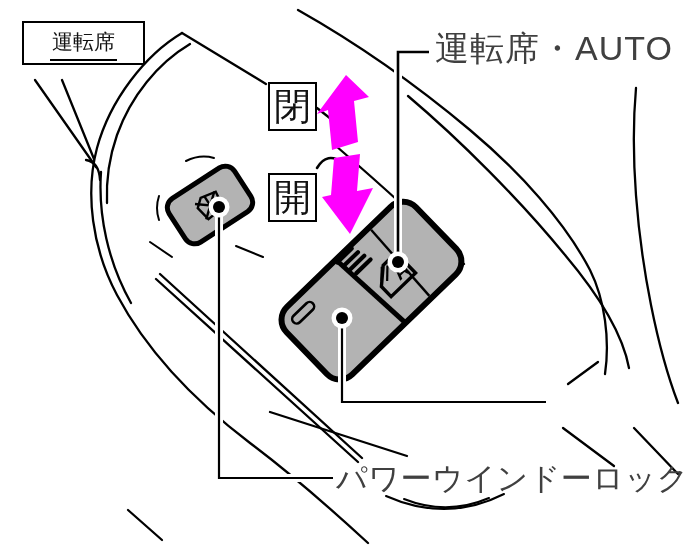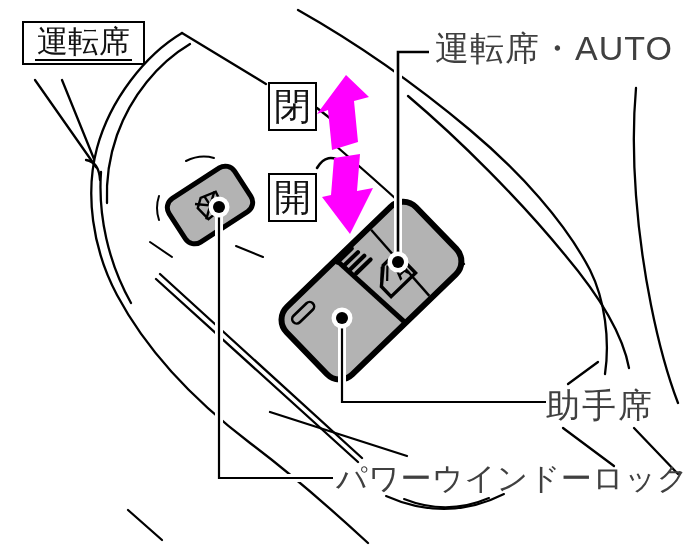--- a/index.html
+++ b/index.html
@@ -9,21 +9,21 @@
   }
   #art{position:absolute;left:0;top:0;}
   .lbl{position:absolute;white-space:nowrap;color:#404040;}
   .lbl-auto{left:435px;top:29px;font-size:34px;line-height:38px;letter-spacing:1px;}
   .lbl-passenger{left:546px;top:386px;font-size:34px;line-height:38px;letter-spacing:2px;}
   .lbl-lock{left:336px;top:461px;font-size:31px;line-height:36px;letter-spacing:0.5px;}
   .boxed{
     position:absolute;background:#fff;border:2.5px solid #000;
     display:flex;align-items:center;justify-content:center;box-sizing:border-box;
   }
-  .box-title{left:22px;top:21px;width:123px;height:44px;font-size:31px;}
+  .box-title{left:22px;top:21px;width:123px;height:44px;font-size:21px;}
   .box-title .underlined{border-bottom:2.5px solid #000;padding:0 2px 1px 2px;line-height:33px;}
   .box-close{left:268px;top:82px;width:49px;height:49px;border-width:2px;font-size:37px;}
   .box-open{left:268px;top:173px;width:49px;height:49px;border-width:2px;font-size:37px;}
 </style>
 </head>
 <body>
 
 <div id="stage">
 
   <svg id="art" width="686" height="556" viewBox="0 0 686 556">
@@ -130,16 +130,15 @@
   <div class="lbl lbl-auto">運転席・AUTO</div>
 
   <div class="boxed box-close">
     <span>閉</span>
   </div>
 
   <div class="boxed box-open">
     <span>開</span>
   </div>
 
-  <div class="lbl lbl-passenger">助手席</div>
 
   <div class="lbl lbl-lock">パワーウインドーロック</div>
 </div>
 
 </body></html>

